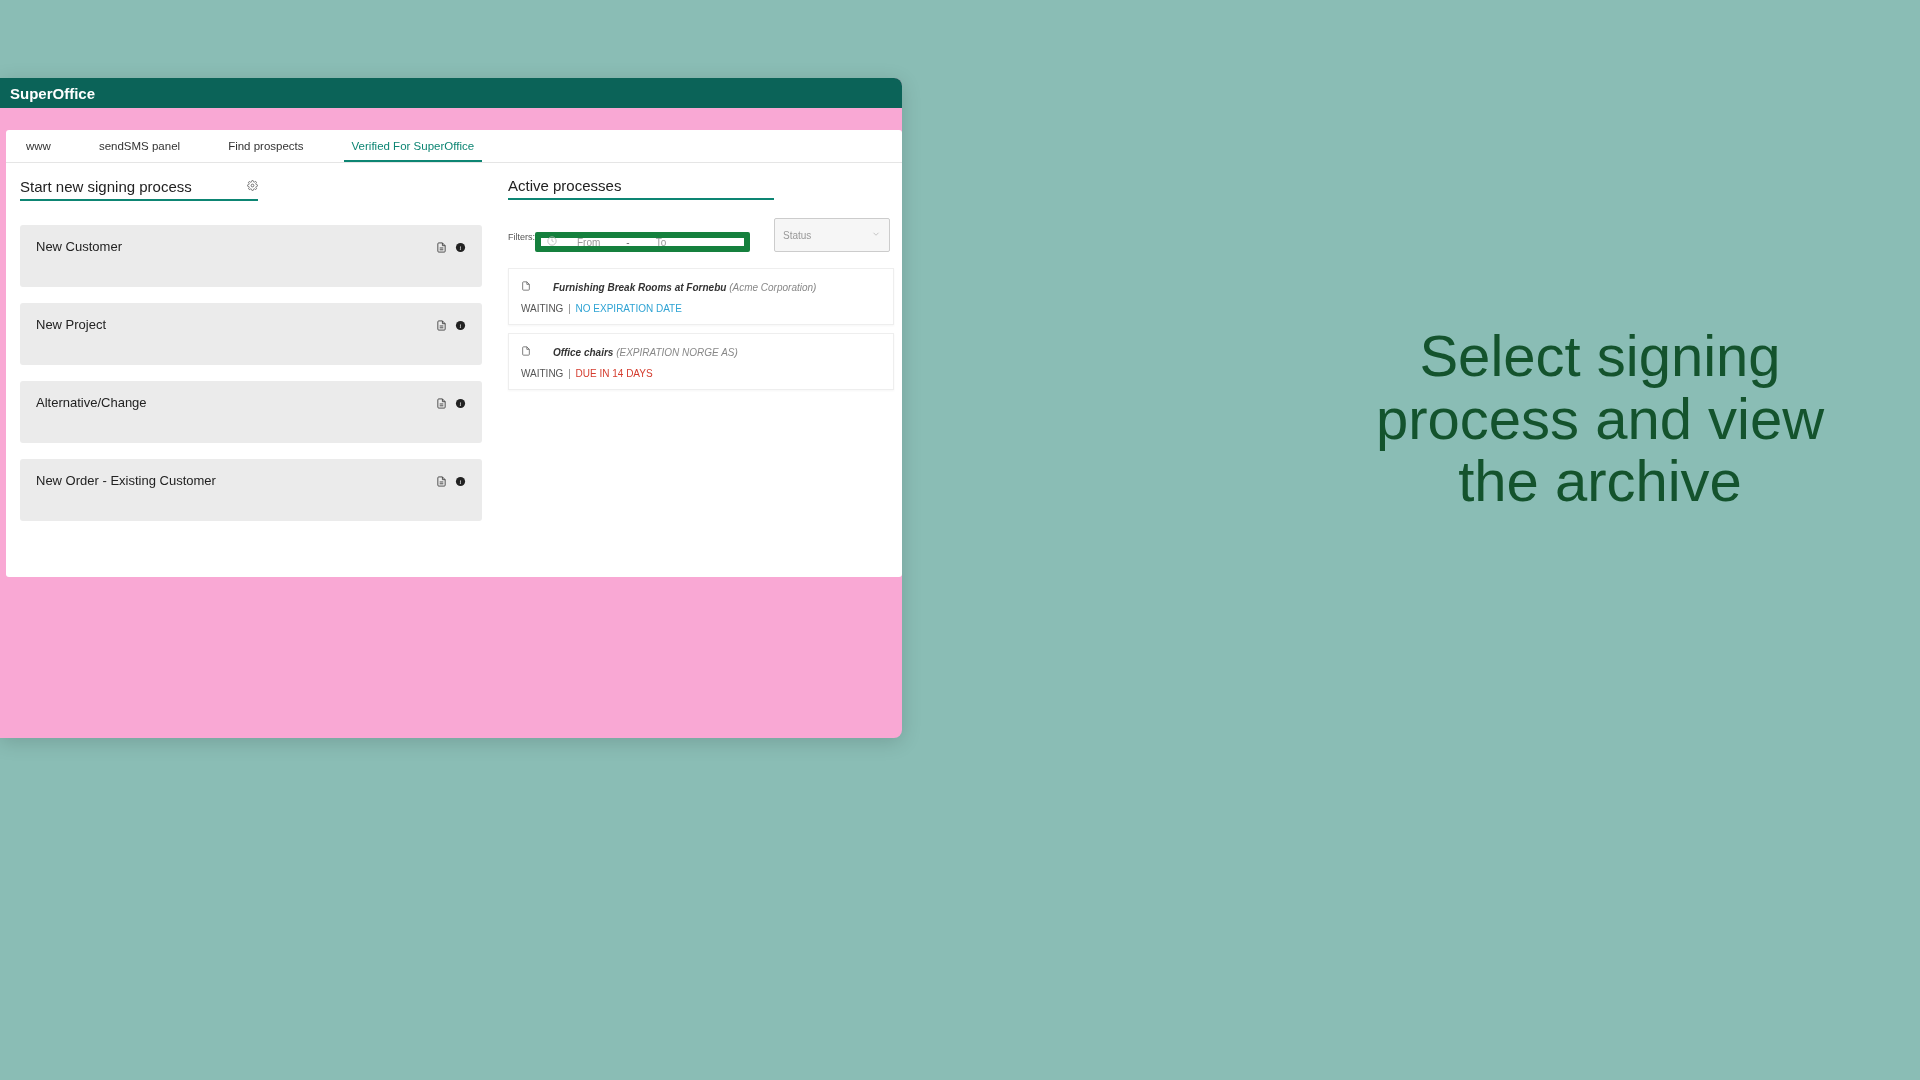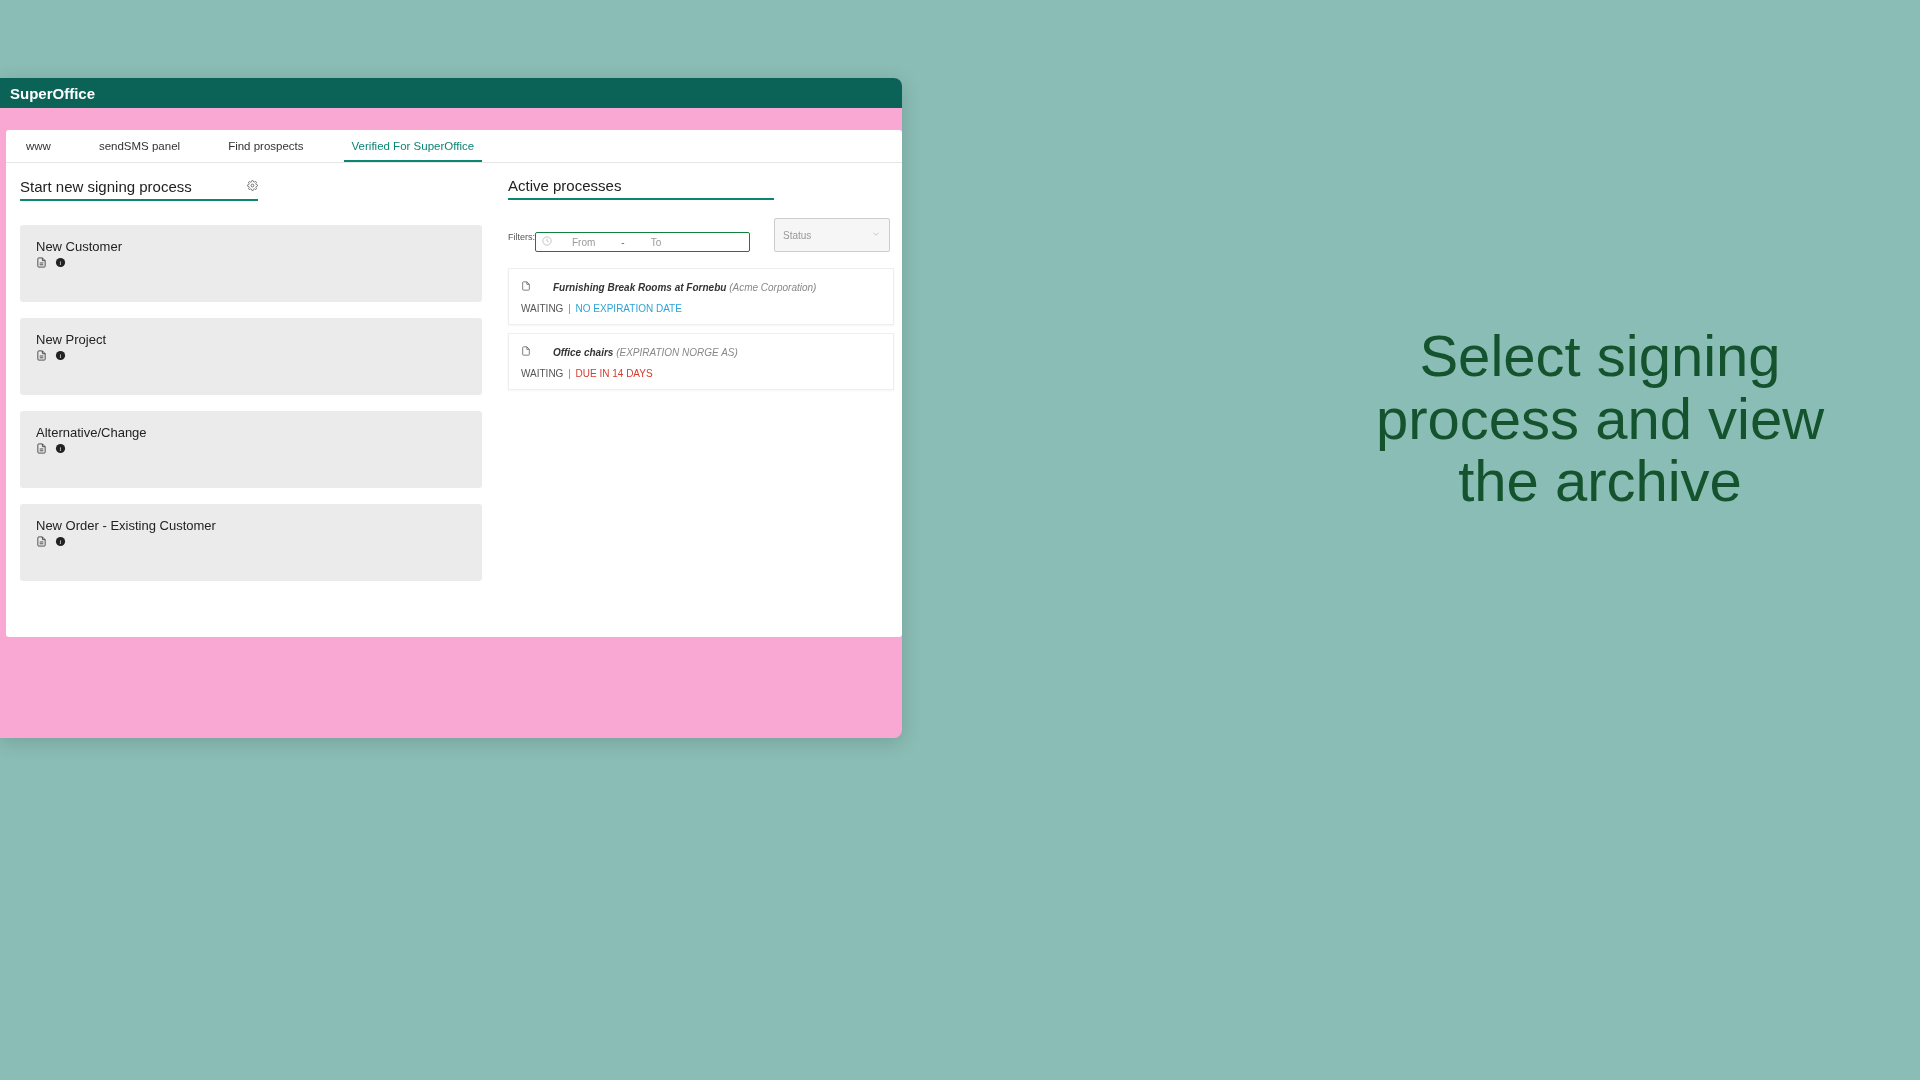--- a/index.html
+++ b/index.html
@@ -80,21 +80,20 @@
 .gear-icon svg { width: 11px; height: 11px; }
 .process-card {
   background: #ebebeb;
   border-radius: 3px;
   padding: 14px 16px 30px 16px;
   margin-bottom: 16px;
   display: flex;
   justify-content: space-between;
   align-items: flex-start;
   cursor: pointer;
-  flex-direction: column;
 }
 .process-title {
   font-size: 13px;
   color: #222;
 }
 .card-actions {
   display: flex;
   gap: 8px;
   align-items: center;
 }
@@ -108,21 +107,21 @@
 }
 .filters-label {
   font-size: 9px;
   color: #555;
   margin-bottom: 4px;
 }
 .filters-block { display: flex; flex-direction: row; }
 .date-filter {
   display: flex;
   align-items: center;
-  border: 1px solid #15803d;
+  border: 6px solid #15803d;
   border-radius: 2px;
   height: 20px;
   width: 215px;
   padding: 0 6px;
   font-size: 10px;
   color: #999;
 }
 .date-filter .clock { margin-right: 20px; }
 .date-filter .dash { margin: 0 26px; color: #666; }
 .status-filter {

